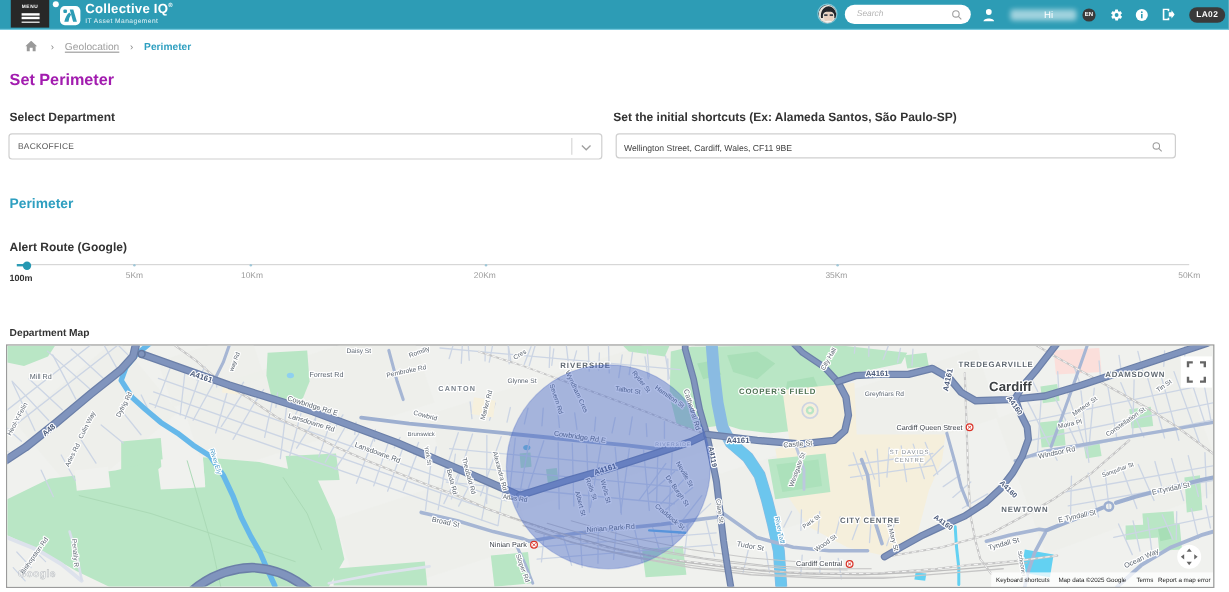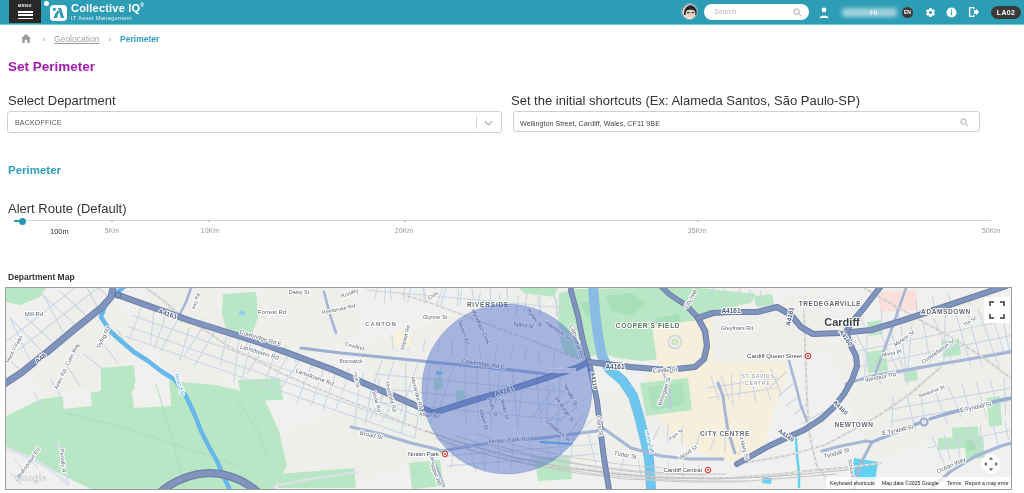--- a/index.html
+++ b/index.html
@@ -24,34 +24,34 @@
 .la02 { position:absolute; left:991px; top:6px; width:30px; height:13px; border-radius:7px; background:#3a3a3a; color:#fff; font-size:7px; font-weight:bold; text-align:center; line-height:13px; letter-spacing:.3px; }
 .hico { position:absolute; top:7px; }
 
 .bc { position:absolute; top:34px; left:21px; font-size:8.5px; color:#9e9e9e; }
 .bc svg { vertical-align:-1px; }
 .bcsep { color:#8b8b8b; font-size:8px; margin:0 9px; }
 .bclink { color:#9e9e9e; text-decoration:underline; }
 .bcact { color:#2e9fc0; font-weight:bold; }
 
 .h1 { position:absolute; left:8px; top:59px; font-size:13.5px; font-weight:bold; color:#a21caf; }
-.lbl { position:absolute; font-size:13px; font-weight:normal; color:#333; }
+.lbl { position:absolute; font-size:10px; font-weight:bold; color:#333; }
 .selbox { position:absolute; left:7px; top:111px; width:495px; height:22px; border:1px solid #cfcfcf; border-radius:3px; background:#fff; }
 .selbox .val { position:absolute; left:7px; top:7px; font-size:7px; letter-spacing:0.2px; color:#555; }
 .selbox .dl { position:absolute; right:24px; top:3px; bottom:3px; width:1px; background:#d8d8d8; }
 .inbox { position:absolute; left:513px; top:111px; width:467px; height:21px; border:1px solid #cfcfcf; border-radius:3px; background:#fff; }
 .inbox .val { position:absolute; left:6px; top:7px; font-size:7.2px; color:#444; }
 .sect { position:absolute; left:8px; top:164px; font-size:11.5px; font-weight:bold; color:#2e9fc0; }
 
 .sl-track { position:absolute; left:14px; top:220px; width:977px; height:1px; background:#d7d7d7; }
 .sl-fill { position:absolute; left:14px; top:219.5px; width:8px; height:2px; background:#2d9cb5; }
 .sl-dot { position:absolute; left:19px; top:218px; width:7px; height:7px; border-radius:50%; background:#2698b2; }
 .sl-tick { position:absolute; top:220px; width:2px; height:2px; background:#9fc7d8; border-radius:50%; }
 .sl-lab { position:absolute; top:227px; font-size:7px; color:#9a9a9a; transform:translateX(-50%); }
-.sl-lab.first { color:#333; font-weight:normal; font-size:7.5px;margin-left:42px; }
+.sl-lab.first { color:#333; font-weight:bold; font-size:7.5px; }
 
 .maplbl { position:absolute; left:8px; top:272px; font-size:8.5px; font-weight:bold; color:#333; }
 .mapbox { position:absolute; left:5px; top:287px; width:1007px; height:203px; border:1px solid #9b9b9b; background:#f1f2ef; overflow:hidden; }
 .mapbox svg { display:block; }
 </style>
 </head>
 <body>
 <div class="hdr">
   <div class="menub">
       <div class="mtxt">MENU</div>
@@ -126,21 +126,21 @@
 <div class="inbox">
     <span class="val">Wellington Street, Cardiff, Wales, CF11 9BE</span>
   <svg style="position:absolute;right:10px;top:6px" width="9" height="9" viewBox="0 0 10 10">
       <circle cx="4" cy="4" r="3" fill="none" stroke="#9e9e9e" stroke-width="1"></circle>
       <line x1="6.2" y1="6.2" x2="9" y2="9" stroke="#9e9e9e" stroke-width="1"></line>
     </svg>
 </div>
 
 <div class="sect">Perimeter</div>
 
-<div class="lbl" style="left:8px;top:201px;">Alert Route (Default)</div>
+<div class="lbl" style="left:8px;top:201px;">Alert Route (Google)</div>
 <div class="sl-track"></div>
 <div class="sl-fill"></div>
 <div class="sl-dot"></div>
 <div class="sl-tick" style="left:111px"></div>
 <div class="sl-tick" style="left:208px"></div>
 <div class="sl-tick" style="left:404px"></div>
 <div class="sl-tick" style="left:697px"></div>
 <div class="sl-lab first" style="left:8px;transform:none;">100m</div>
 <div class="sl-lab" style="left:112px">5Km</div>
 <div class="sl-lab" style="left:210px">10Km</div>

